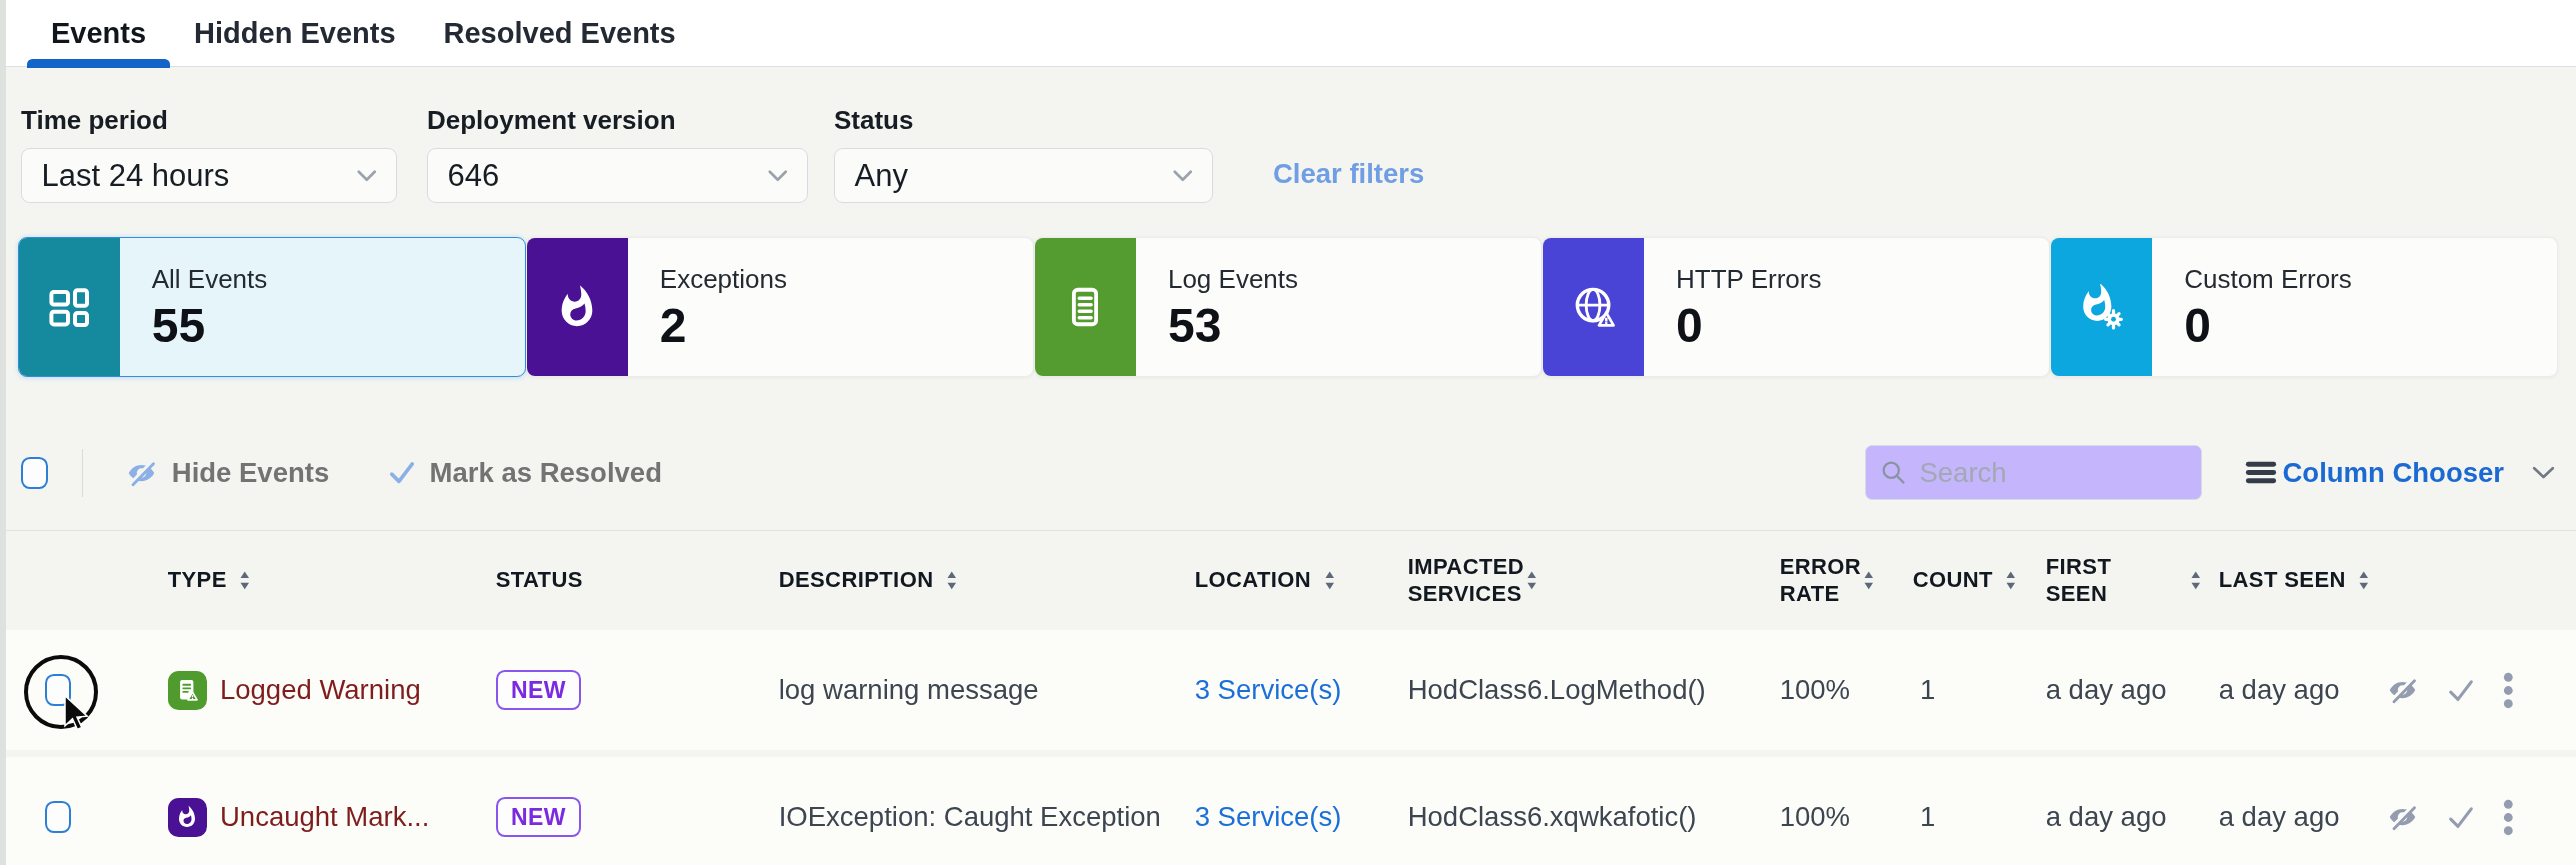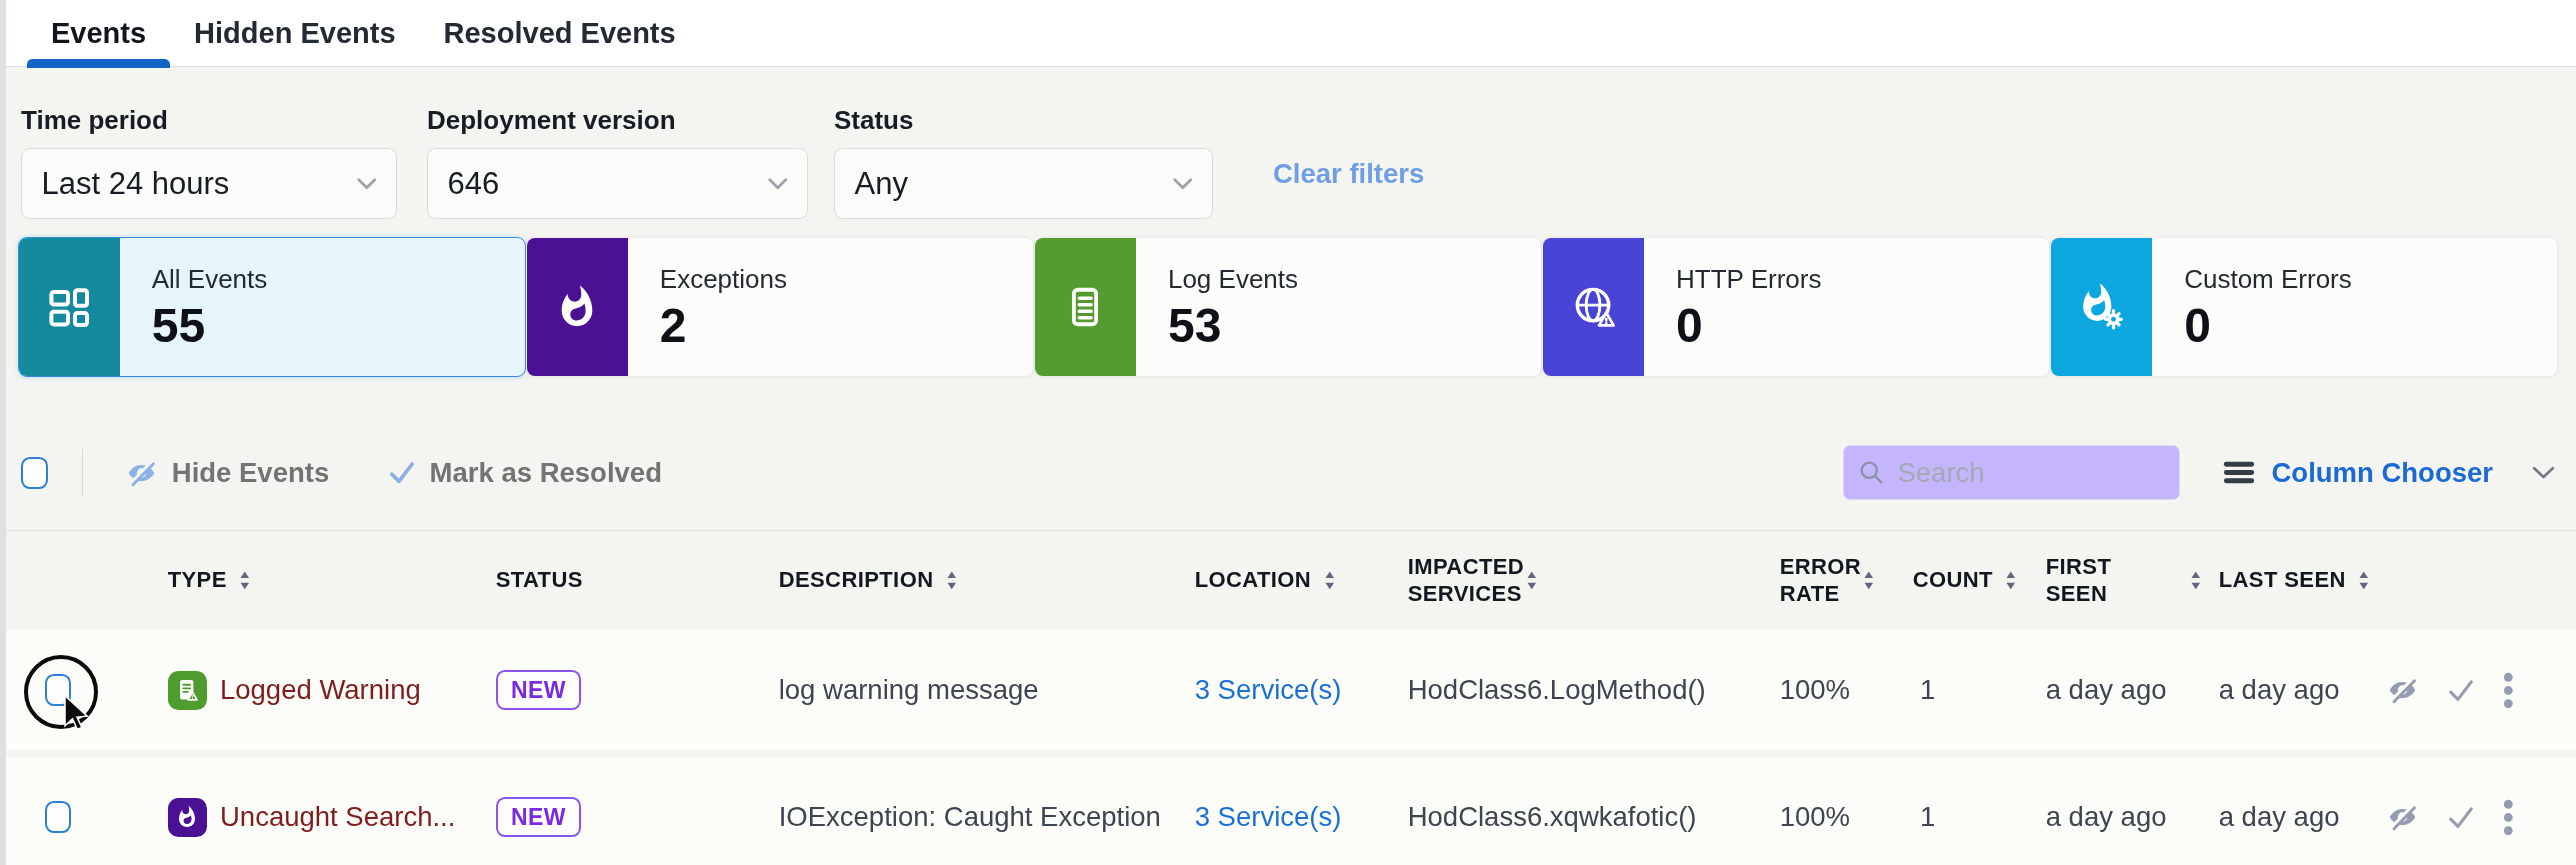--- a/index.html
+++ b/index.html
@@ -30,21 +30,21 @@
   }
 
   
   .filters { position:absolute; top:105px; left:21px; right:21px; height:106px; }
   .filter-group { position:absolute; top:0; }
   .fg-1 { left:0;     width:376px; }
   .fg-2 { left:406px; width:381px; }
   .fg-3 { left:813px; width:379px; }
   .filter-label { font-size:26px; font-weight:700; color:#171d24; margin-bottom:12.4px; }
   .select {
-    height:71px; border:1.8px solid #d8dbe4; border-radius:8.9px; background:#fbfcf9;
+    height:55px; border:1.8px solid #d8dbe4; border-radius:8.9px; background:#fbfcf9;
     display:flex; align-items:center; padding:0 19.5px; font-size:31px; color:#171d24;
     justify-content:space-between; cursor:pointer;
   }
   .clear-filters {
     position:absolute; left:1252px; top:53px; font-size:27.5px; font-weight:700;
     color:#6f9ee4; cursor:pointer;
   }
 
   
   .cards { position:absolute; top:237px; left:17.7px; right:17.7px; display:flex; }
@@ -74,21 +74,21 @@
     color:#737373; cursor:pointer; margin-right:58px;
   }
   .search-wrap { position:relative; margin-left:auto; width:337px; }
   .search-input {
     width:337px; height:55px; border:1.8px solid #d9dce6; border-radius:7px;
     background:#c4b5fd; font-size:27.5px; color:#333a43; padding:0 17.7px 0 53px;
     font-family:"Liberation Sans", sans-serif; outline:none;
   }
   .search-input::placeholder { color:#a2a9b3; }
   .search-icon { position:absolute; left:14px; top:13.3px; }
-  .col-chooser { display:flex; align-items:center; gap:16px; margin-left:43px; cursor:pointer; }
+  .col-chooser { display:flex; align-items:center; gap:5px; margin-left:43px; cursor:pointer; }
   .col-chooser-label { font-size:27.5px; font-weight:700; color:#1b69d3; }
   .col-chooser .chev { margin-left:23px; }
 
   
   .table-divider { position:absolute; top:530px; left:0; right:0; height:0.9px; background:#dfe2dd; }
   .table { position:absolute; top:531px; left:0; right:0; }
   .tgrid {
     display:grid;
     grid-template-columns:133px 328px 283px 416px 213px 372px 133px 133px 173px 173px 184px;
     padding:0 17px;
@@ -427,21 +427,21 @@
   <div class="tgrid trow">
     <div class="td td-check">
         <div class="cbx"></div>
       </div>
     <div class="td">
       <div class="type-icon" style="background:#4a1195">
         <svg width="24" height="24" viewBox="0 0 24 24">
           <path fill="#fff" fill-rule="evenodd" d="M13.5.67s.74 2.65.74 4.8c0 2.06-1.35 3.73-3.41 3.73-2.07 0-3.63-1.67-3.63-3.73l.03-.36C5.21 7.51 4 10.62 4 14c0 4.42 3.58 8 8 8s8-3.58 8-8C20 8.61 17.41 3.8 13.5.67zM11.71 19c-1.78 0-3.22-1.4-3.22-3.14 0-1.62 1.05-2.76 2.81-3.12 1.77-.36 3.6-1.21 4.62-2.58.39 1.29.59 2.65.59 4.04 0 2.65-2.15 4.8-4.8 4.8z"></path>
         </svg>
       </div>
-      <span class="type-label">Uncaught Search...</span>
+      <span class="type-label">Uncaught Mark...</span>
     </div>
     <div class="td">
       <span class="badge">NEW</span>
     </div>
     <div class="td">IOException: Caught Exception</div>
     <div class="td">
       <span class="svc-link">3 Service(s)</span>
     </div>
     <div class="td">HodClass6.xqwkafotic()</div>
     <div class="td">100%</div>

